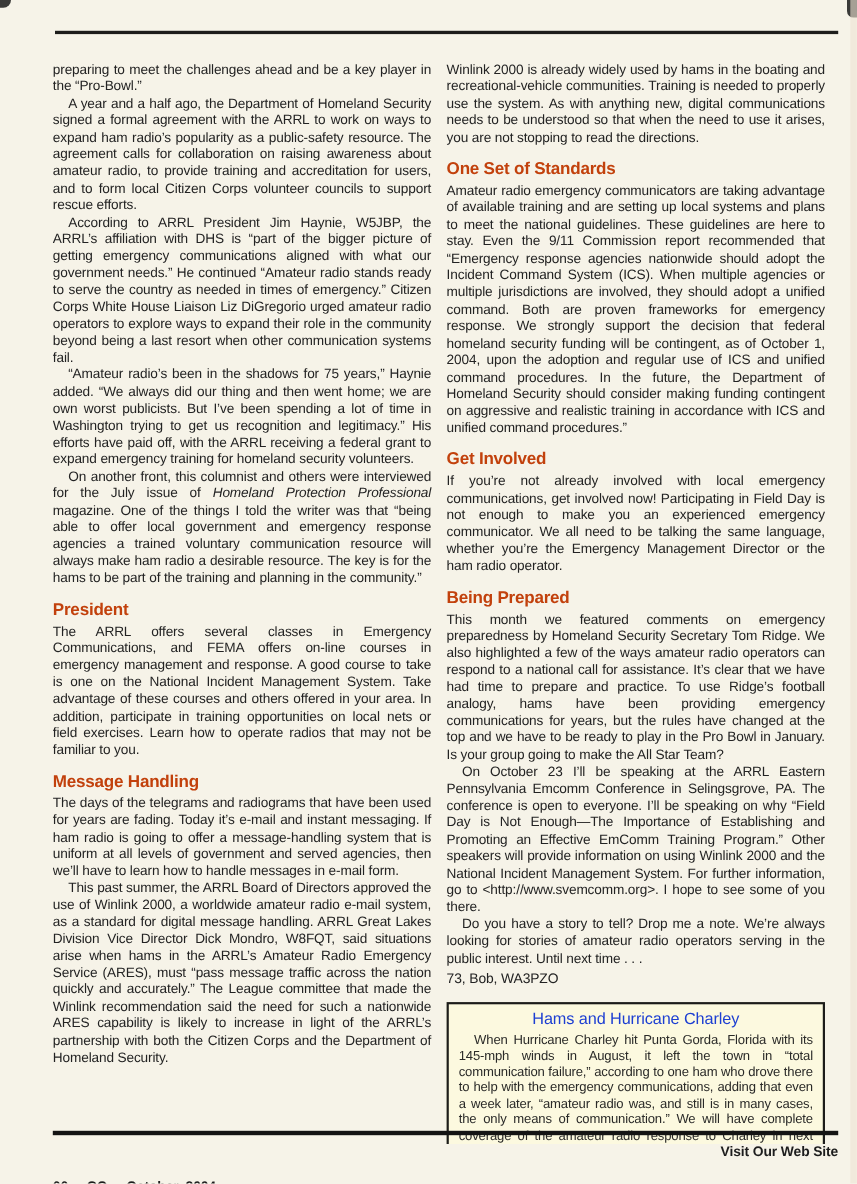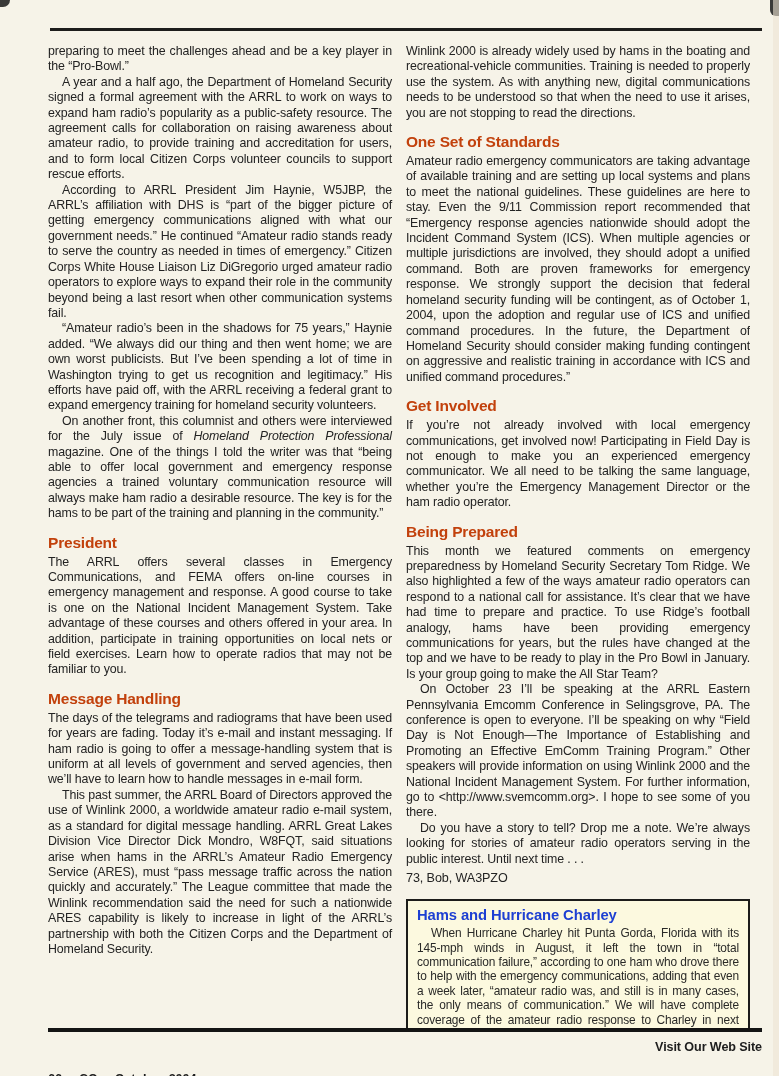--- a/index.html
+++ b/index.html
@@ -10,21 +10,21 @@
     color:#232323;
   }
   .scan-corner{position:absolute;background:#3a3a38;}
   .scan-corner.tl{left:0;top:0;width:10px;height:7px;border-bottom-right-radius:8px;}
   .scan-corner.tr{right:0;top:0;width:9px;height:16px;border-bottom-left-radius:6px;}
   .scan-edge-r{position:absolute;right:0;top:0;width:6px;height:1076px;background:#efe4d4;opacity:.6;}
 
   .top-rule{position:absolute;left:50px;top:28px;width:712px;height:3px;background:#1d1d1b;}
 
   .columns{
-    position:absolute;left:48px;top:44px;width:702px;height:984px;
+    position:absolute;left:48px;top:56px;width:702px;height:984px;
     display:flex;gap:14px;overflow:hidden;
   }
   .col{width:344px;}
 
   .para{
     margin:0;
     font-size:12.4px;line-height:15.4px;letter-spacing:-0.12px;
     text-align:justify;text-justify:inter-word;
   }
   .para.indent{text-indent:14px;}
@@ -42,22 +42,22 @@
   }
 
   .sidebar-box{
     margin-top:13px;
     border:2px solid #1c1c1a;
     background:#fcf9df;
     padding:4px 9px 7px 9px;
     box-sizing:border-box;
   }
   .box-title{
-    margin:2px 0 3px 0;
-    font-size:14.8px;font-weight:bold;letter-spacing:-0.1px;
+    margin:2px 0 3px 0;text-align:center;
+    font-size:14.8px;font-weight:normal;letter-spacing:-0.1px;
     color:#1d3fd2;
   }
   .box-body{
     margin:0;
     font-size:11.9px;line-height:14.4px;letter-spacing:-0.14px;
     text-align:justify;text-indent:14px;color:#2a2a28;
   }
 
   .footer-rule{position:absolute;left:48px;top:1028px;width:714px;height:4px;background:#141414;}
   .footer-row{

